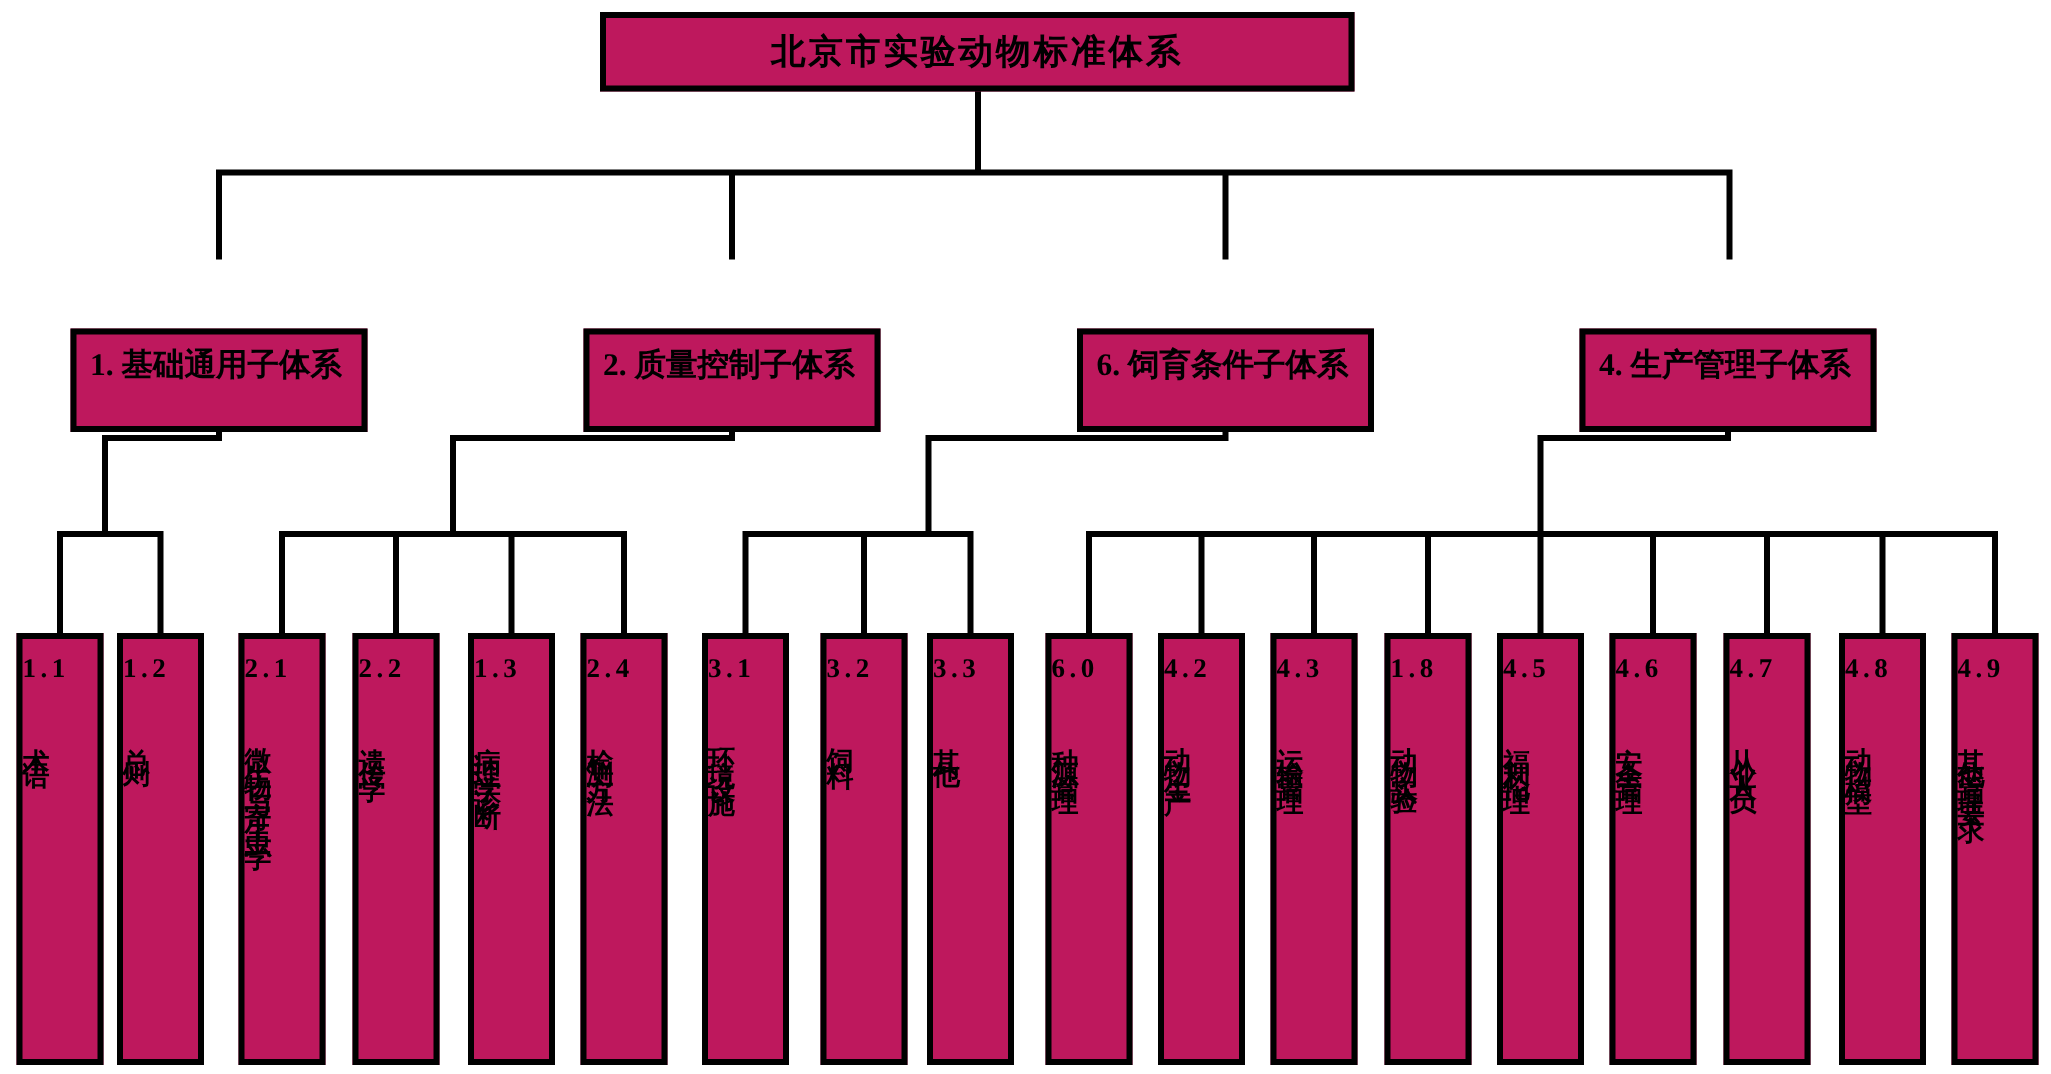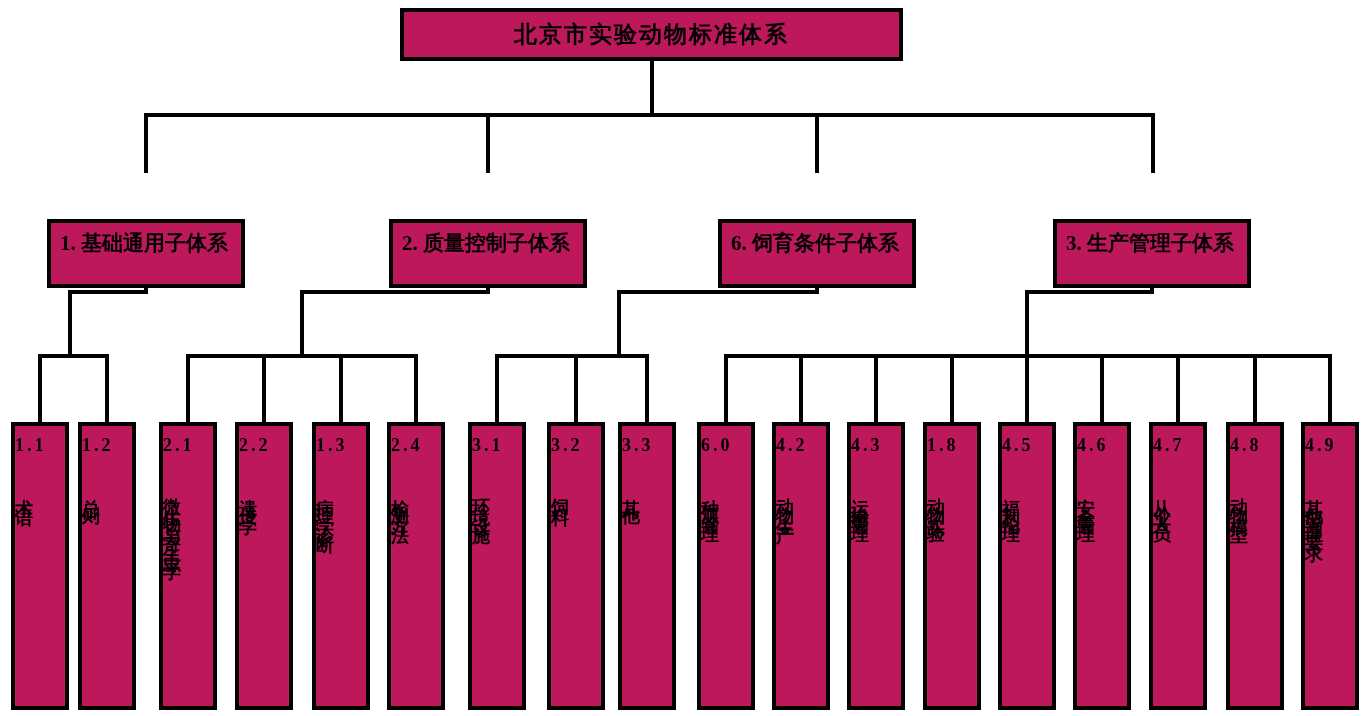--- a/index.html
+++ b/index.html
@@ -88,21 +88,21 @@
   <div class="node sub-node" style="left:47px">
     <span>1. 基础通用子体系</span>
   </div>
   <div class="node sub-node" style="left:389px">
     <span>2. 质量控制子体系</span>
   </div>
   <div class="node sub-node" style="left:718px">
     <span>6. 饲育条件子体系</span>
   </div>
   <div class="node sub-node" style="left:1053px">
-    <span>3. 生产管理子体系</span>
+    <span>4. 生产管理子体系</span>
   </div>
 
   <div class="node leaf-node" style="left:11px">
     <div class="leaf-code">1.1</div>
     <div class="leaf-label">术语</div>
   </div>
   <div class="node leaf-node" style="left:78px">
     <div class="leaf-code">1.2</div>
     <div class="leaf-label">总则</div>
   </div>

